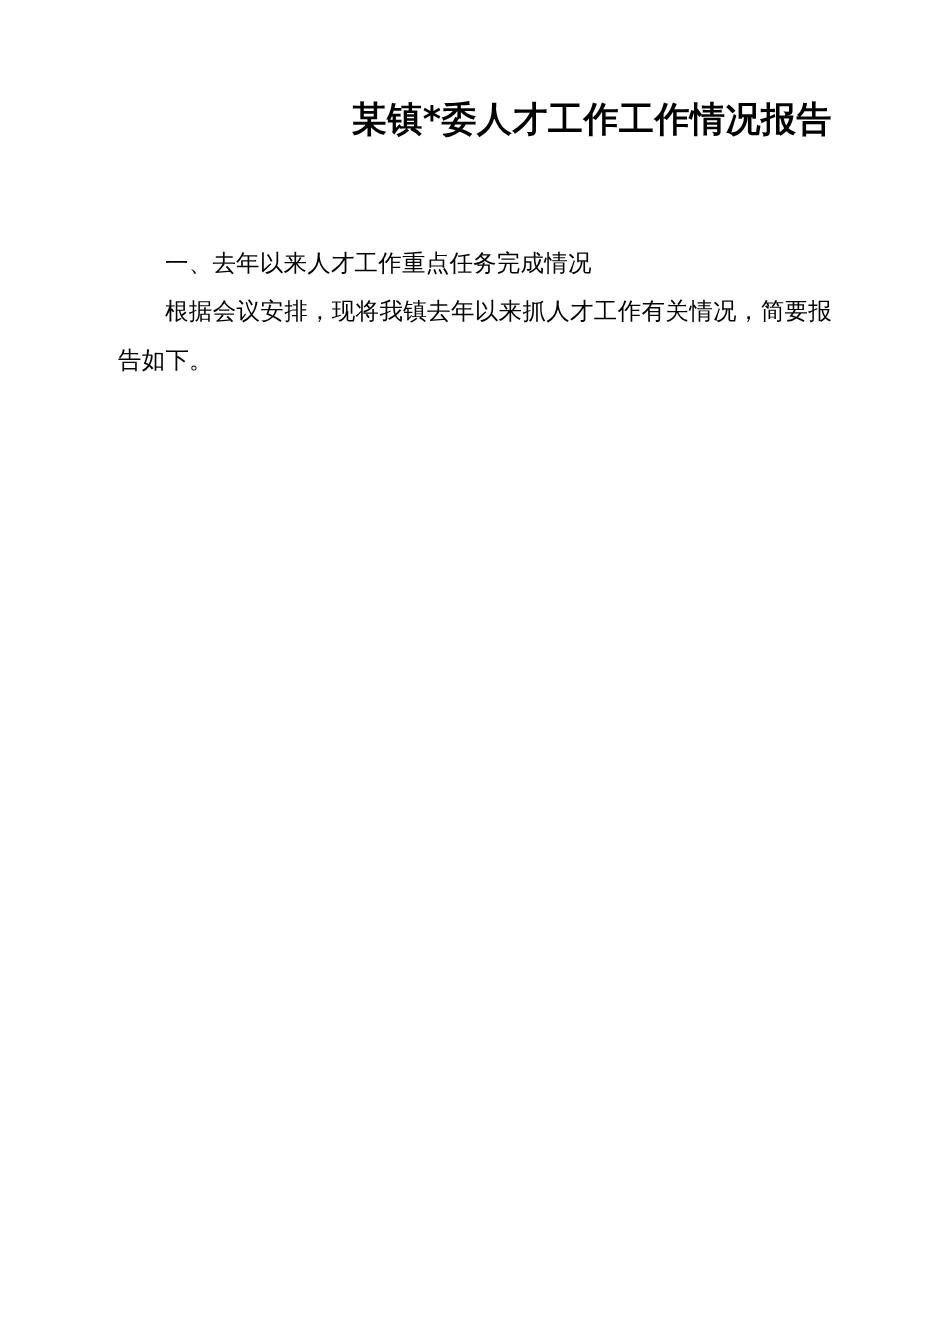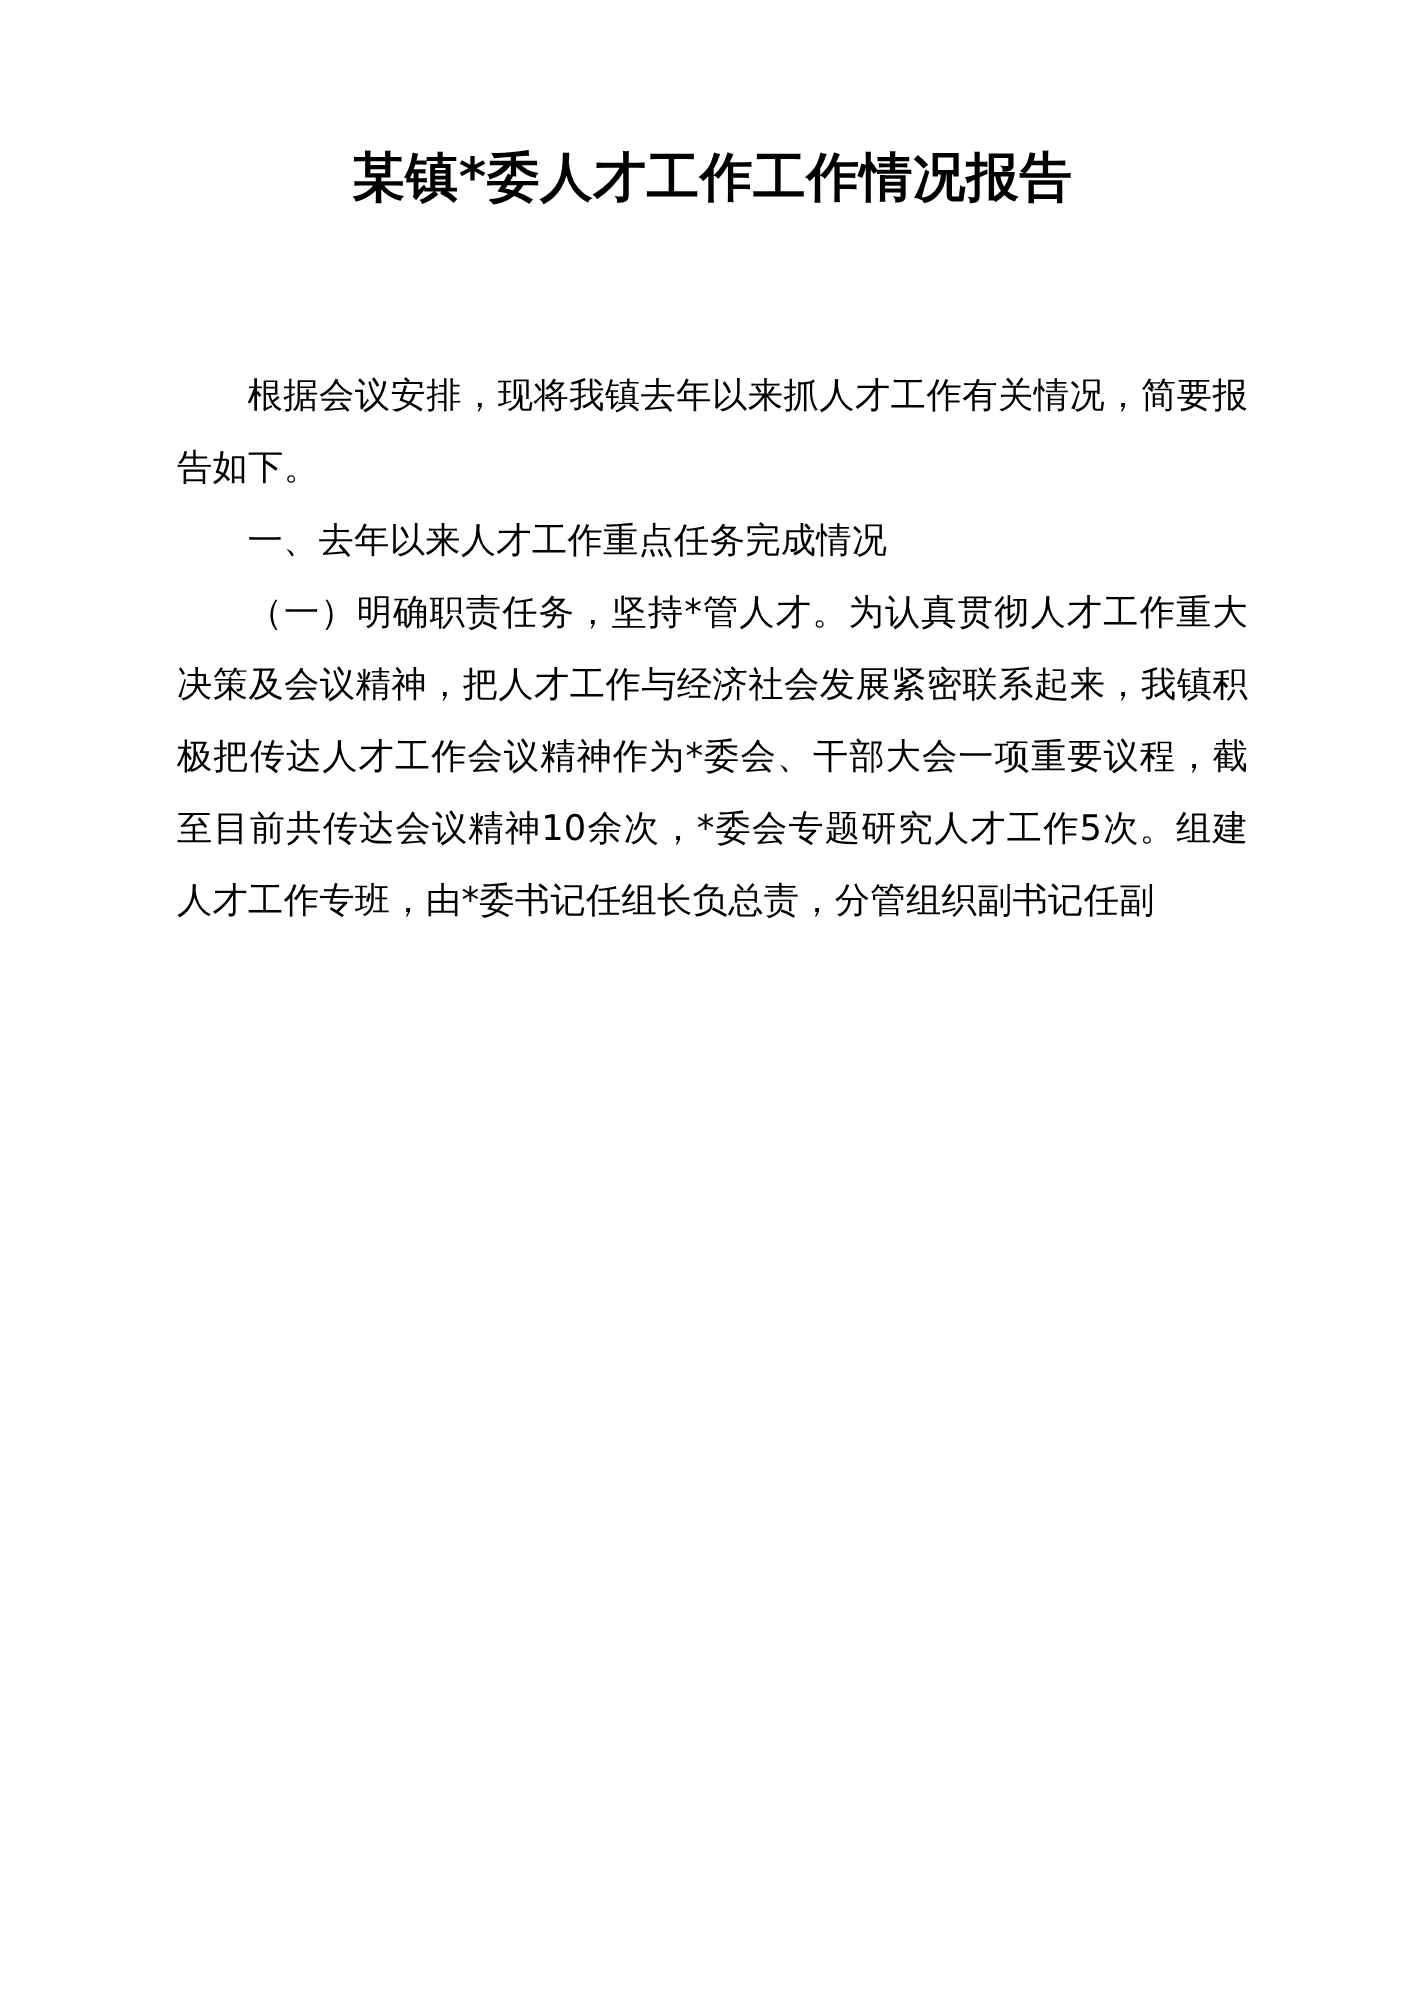--- a/index.html
+++ b/index.html
@@ -21,21 +21,21 @@
     box-sizing: border-box;
     padding: 96px 118px 40px 118px;
     background: #ffffff;
   }
   .doc-title {
     font-size: 35px;
     font-weight: 700;
     line-height: 1.35;
     letter-spacing: 0.5px;
     margin: 0 0 0 0;
-    text-align: center;
+    text-align: right;
     white-space: nowrap;
   }
   .title-gap {
     height: 96px;
   }
   .para {
     font-size: 23.5px;
     line-height: 2.05;
     text-align: justify;
     text-justify: inter-ideograph;
@@ -52,20 +52,19 @@
 </style>
 </head>
 <body>
 
 <div class="page">
 
   <h1 class="doc-title">某镇*委人才工作工作情况报告</h1>
 
   <div class="title-gap"></div>
 
+  <p class="para heading">一、去年以来人才工作重点任务完成情况</p>
+
   <p class="para">根据会议安排，现将我镇去年以来抓人才工作有关情况，简要报告如下。</p>
 
-  <p class="para heading">一、去年以来人才工作重点任务完成情况</p>
 
-
-  <p class="para">（一）明确职责任务，坚持*管人才。为认真贯彻人才工作重大决策及会议精神，把人才工作与经济社会发展紧密联系起来，我镇积极把传达人才工作会议精神作为*委会、干部大会一项重要议程，截至目前共传达会议精神10余次，*委会专题研究人才工作5次。组建人才工作专班，由*委书记任组长负总责，分管组织副书记任副</p>
 
 </div>
 
 </body></html>

